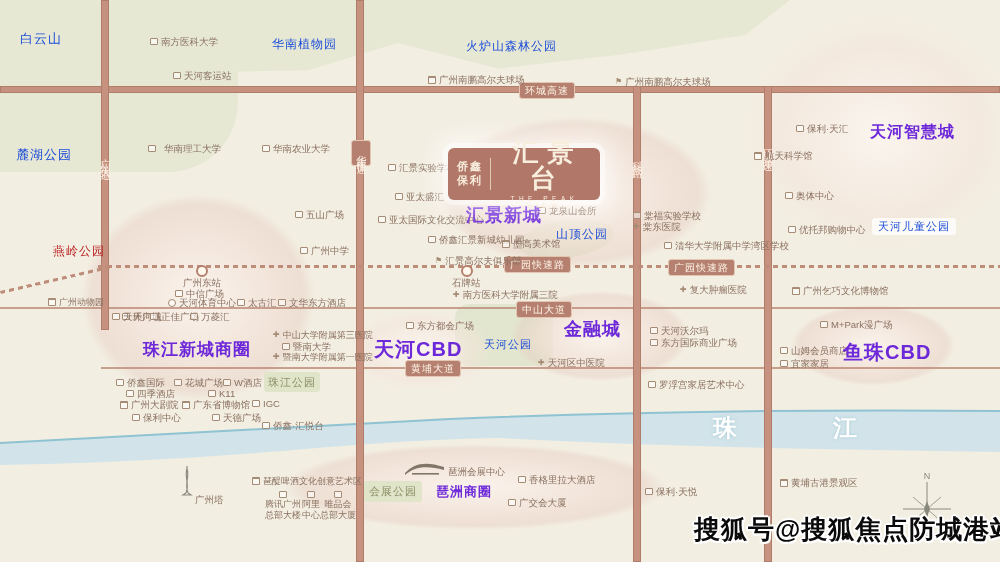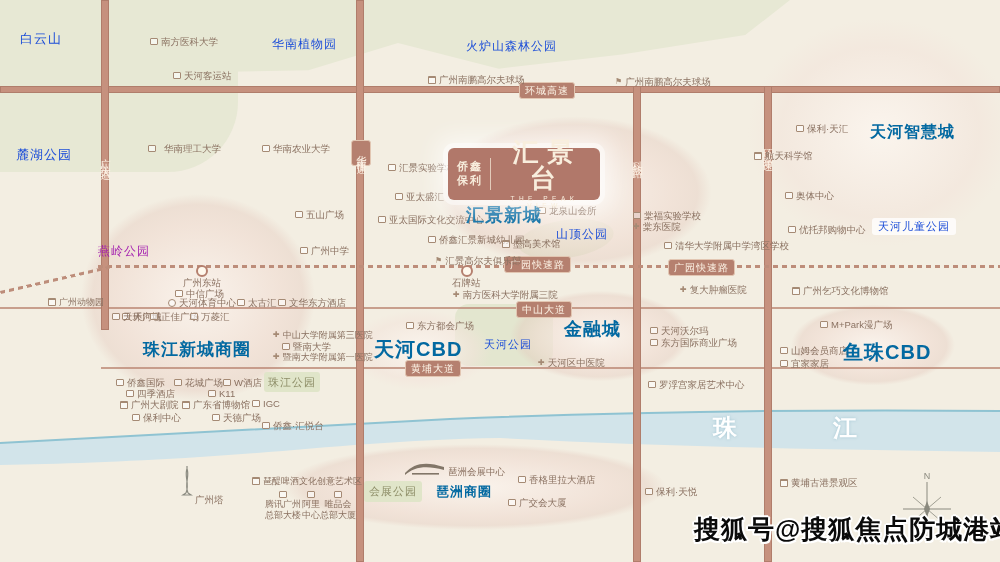--- a/index.html
+++ b/index.html
@@ -20,24 +20,24 @@
     background:repeating-linear-gradient(90deg,#bd8d7a 0 5px,transparent 5px 9px);}
   
   .poi{position:absolute;white-space:nowrap;font-size:9.5px;color:#8a7161;
        display:flex;align-items:center;gap:3px;line-height:1.2;}
   .poi.stack{flex-direction:column;gap:1px;text-align:center;white-space:pre-line;transform:translateX(-50%);}
   .ic{display:inline-block;flex:none;}
   .ic-b,.ic-m{width:6px;height:5px;border:1px solid #a58a74;border-radius:1px;background:rgba(255,255,255,.6);}
   .ic-m{border-top-width:2px;}
   .ic-s{width:6px;height:6px;border:1.5px solid #a58a74;border-radius:50%;background:rgba(255,255,255,.6);}
   .ic-h,.ic-g{font-size:8px;color:#a58a74;line-height:1;}
-  .district{position:absolute;font-weight:bold;color:#0369a1;white-space:nowrap;letter-spacing:1px;}
+  .district{position:absolute;font-weight:bold;color:#6d28d9;white-space:nowrap;letter-spacing:1px;}
   .parklabel{position:absolute;color:#1d4ed8;white-space:nowrap;letter-spacing:1px;}
   .parklabel.pill{background:rgba(255,255,255,.78);padding:1px 6px;border-radius:3px;}
-  .parklabel.brown{color:#a21caf;margin-left:45px;}
+  .parklabel.brown{color:#b91c1c;}
   .pbox{position:absolute;background:#e0e5c9;border-radius:3px;color:#8e8e68;
         text-align:center;font-size:11px;display:flex;align-items:center;justify-content:center;letter-spacing:1px;}
   .badge{position:absolute;background:#b5806f;color:#fdf3e6;font-size:10px;line-height:15px;
          padding:0 5px;border-radius:3px;border:1px solid #e2c6b2;white-space:nowrap;letter-spacing:1px;z-index:30;}
   .badge.v{writing-mode:vertical-rl;line-height:18px;padding:6px 0;letter-spacing:3px;}
   .vroad{position:absolute;writing-mode:vertical-rl;color:#fdf3e6;font-size:10.5px;letter-spacing:4px;z-index:30;}
   .stc{position:absolute;width:8px;height:8px;border:2px solid #b5806f;background:#fff8ec;border-radius:50%;z-index:31;}
   
   .logo{position:absolute;left:448px;top:148px;width:152px;height:52px;background:#b1786a;border-radius:6px;
         display:flex;align-items:center;padding:3px 9px;box-sizing:border-box;color:#f8eedd;z-index:40;

